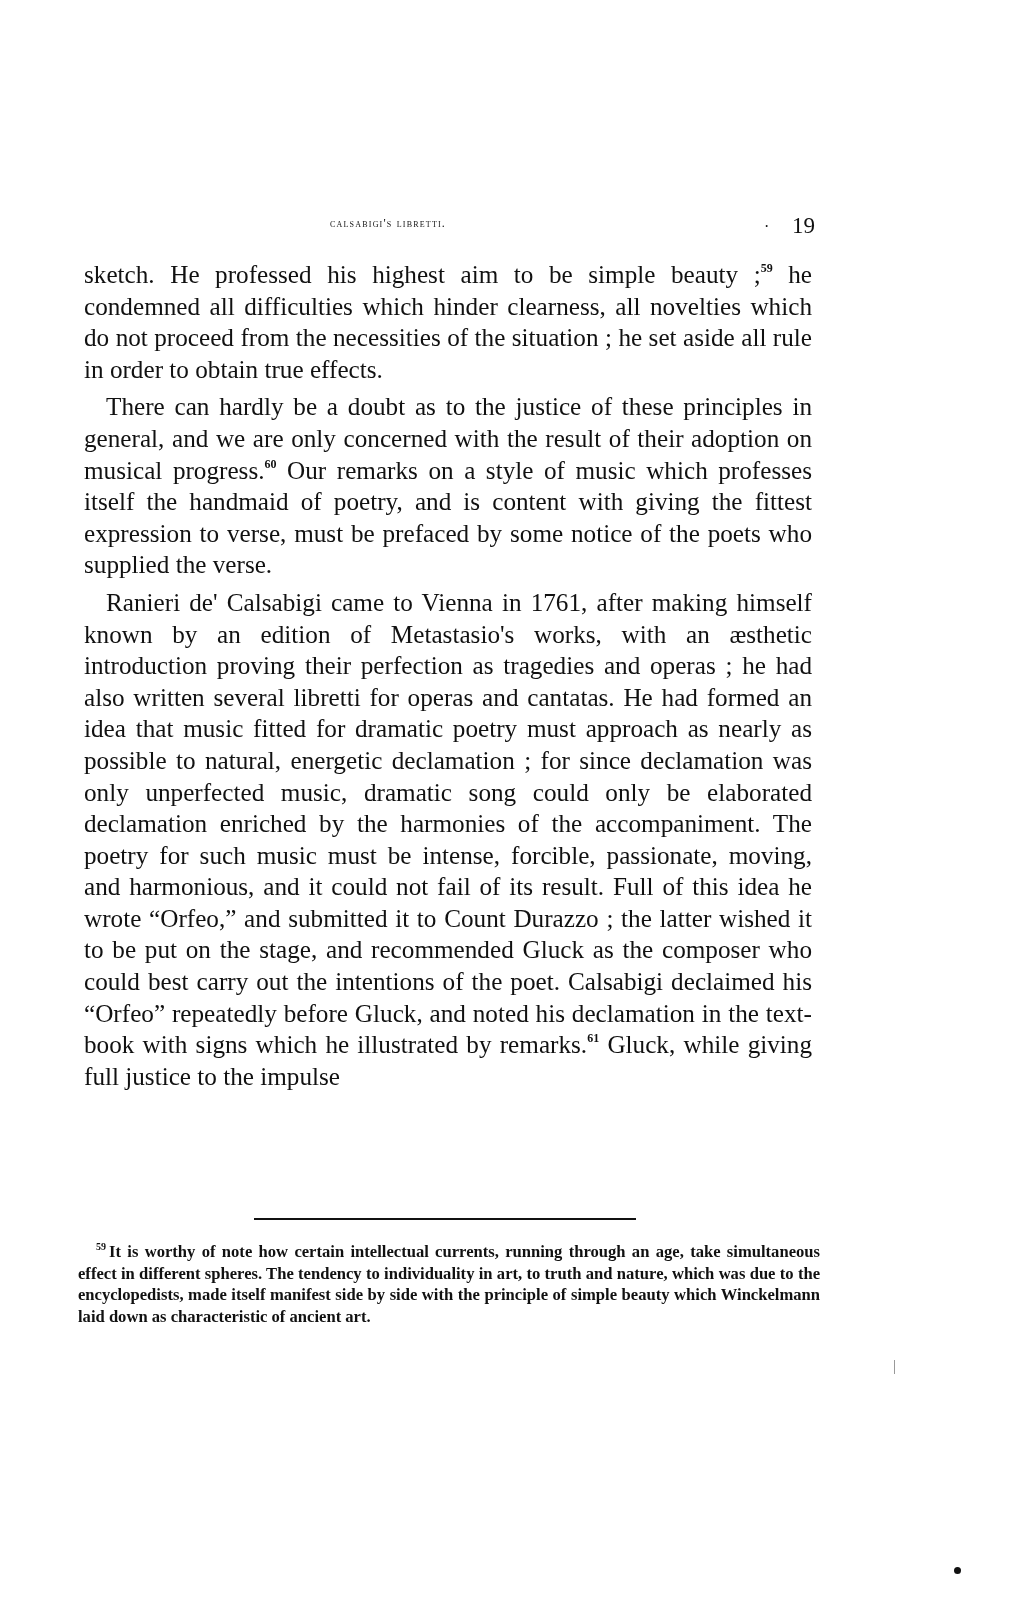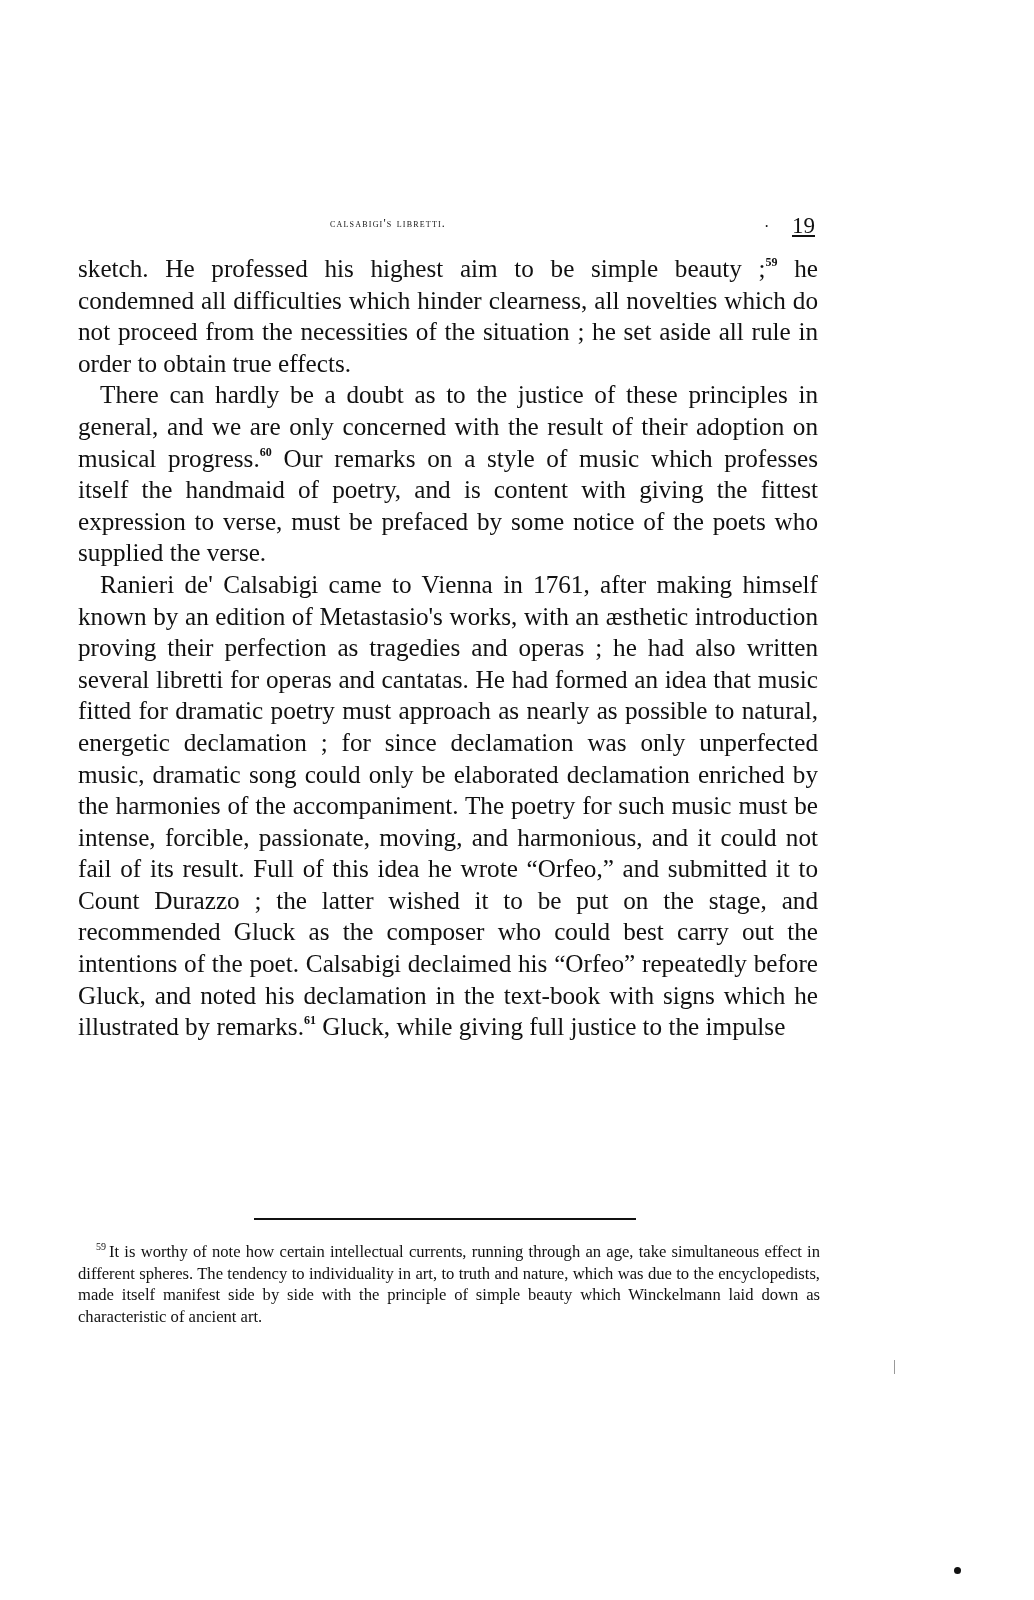--- a/index.html
+++ b/index.html
@@ -42,33 +42,32 @@
       position: absolute;
       left: 686px;
       top: 2px;
       font-size: 16px;
     }
     .page-number {
       position: absolute;
       left: 714px;
       top: -3px;
       font-size: 23px;
-      text-decoration: underline;
     }
     .body-text {
       position: absolute;
       top: 253px;
       left: 0;
       width: 740px;
       font-size: 25.2px;
       line-height: 31.6px;
       text-align: justify;
     }
     .body-text p {
-      margin: 0;
+      margin: 6px;
       text-indent: 0;
     }
     .body-text p.indent { text-indent: 22px; }
     sup.fnref {
       font-size: 12px;
       line-height: 0;
       vertical-align: 11px;
       font-weight: bold;
     }
     .footnote-rule {
@@ -80,21 +79,21 @@
       background: #111111;
     }
     .footnotes {
       position: absolute;
       top: 1241px;
       left: 0;
       width: 742px;
       font-size: 16.6px;
       line-height: 21.6px;
       text-align: justify;
-      font-weight: normal;
+      font-weight: bold;
     }
     .footnotes p {
       margin: 0;
       text-indent: 18px;
     }
     .footnotes sup.fnmark {
       font-size: 10px;
       line-height: 0;
       vertical-align: 7px;
       margin-right: 3px;

